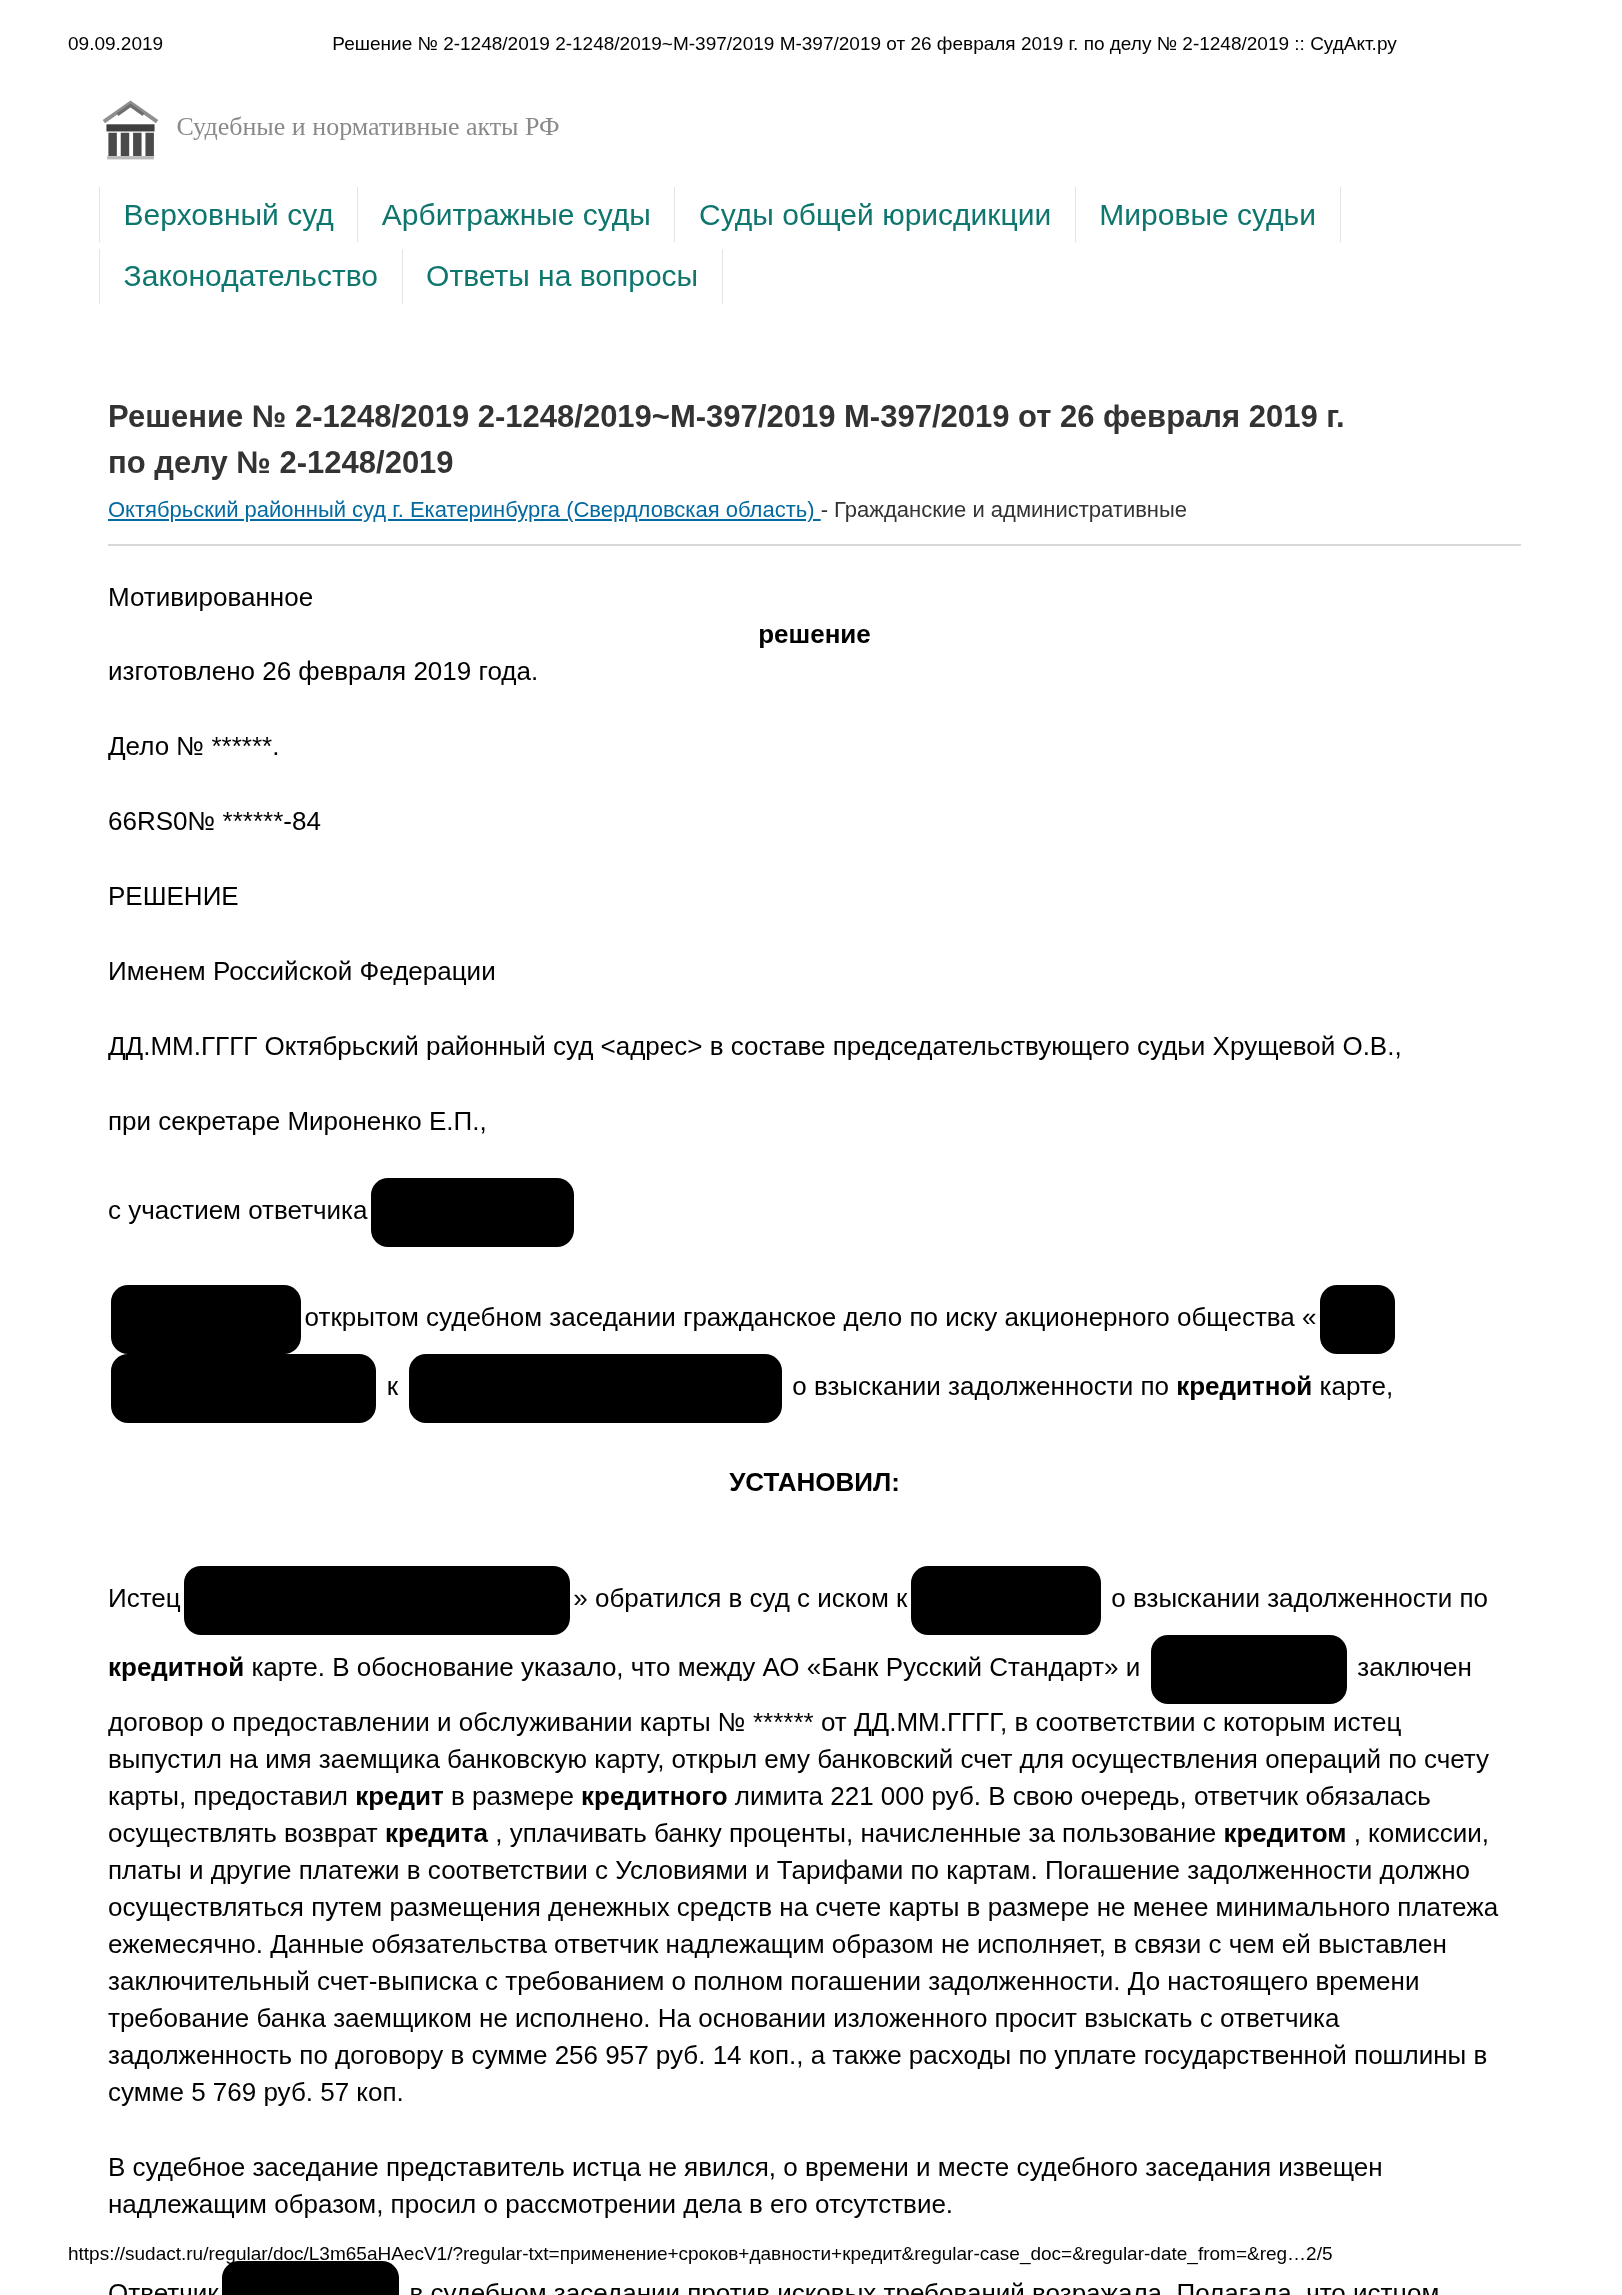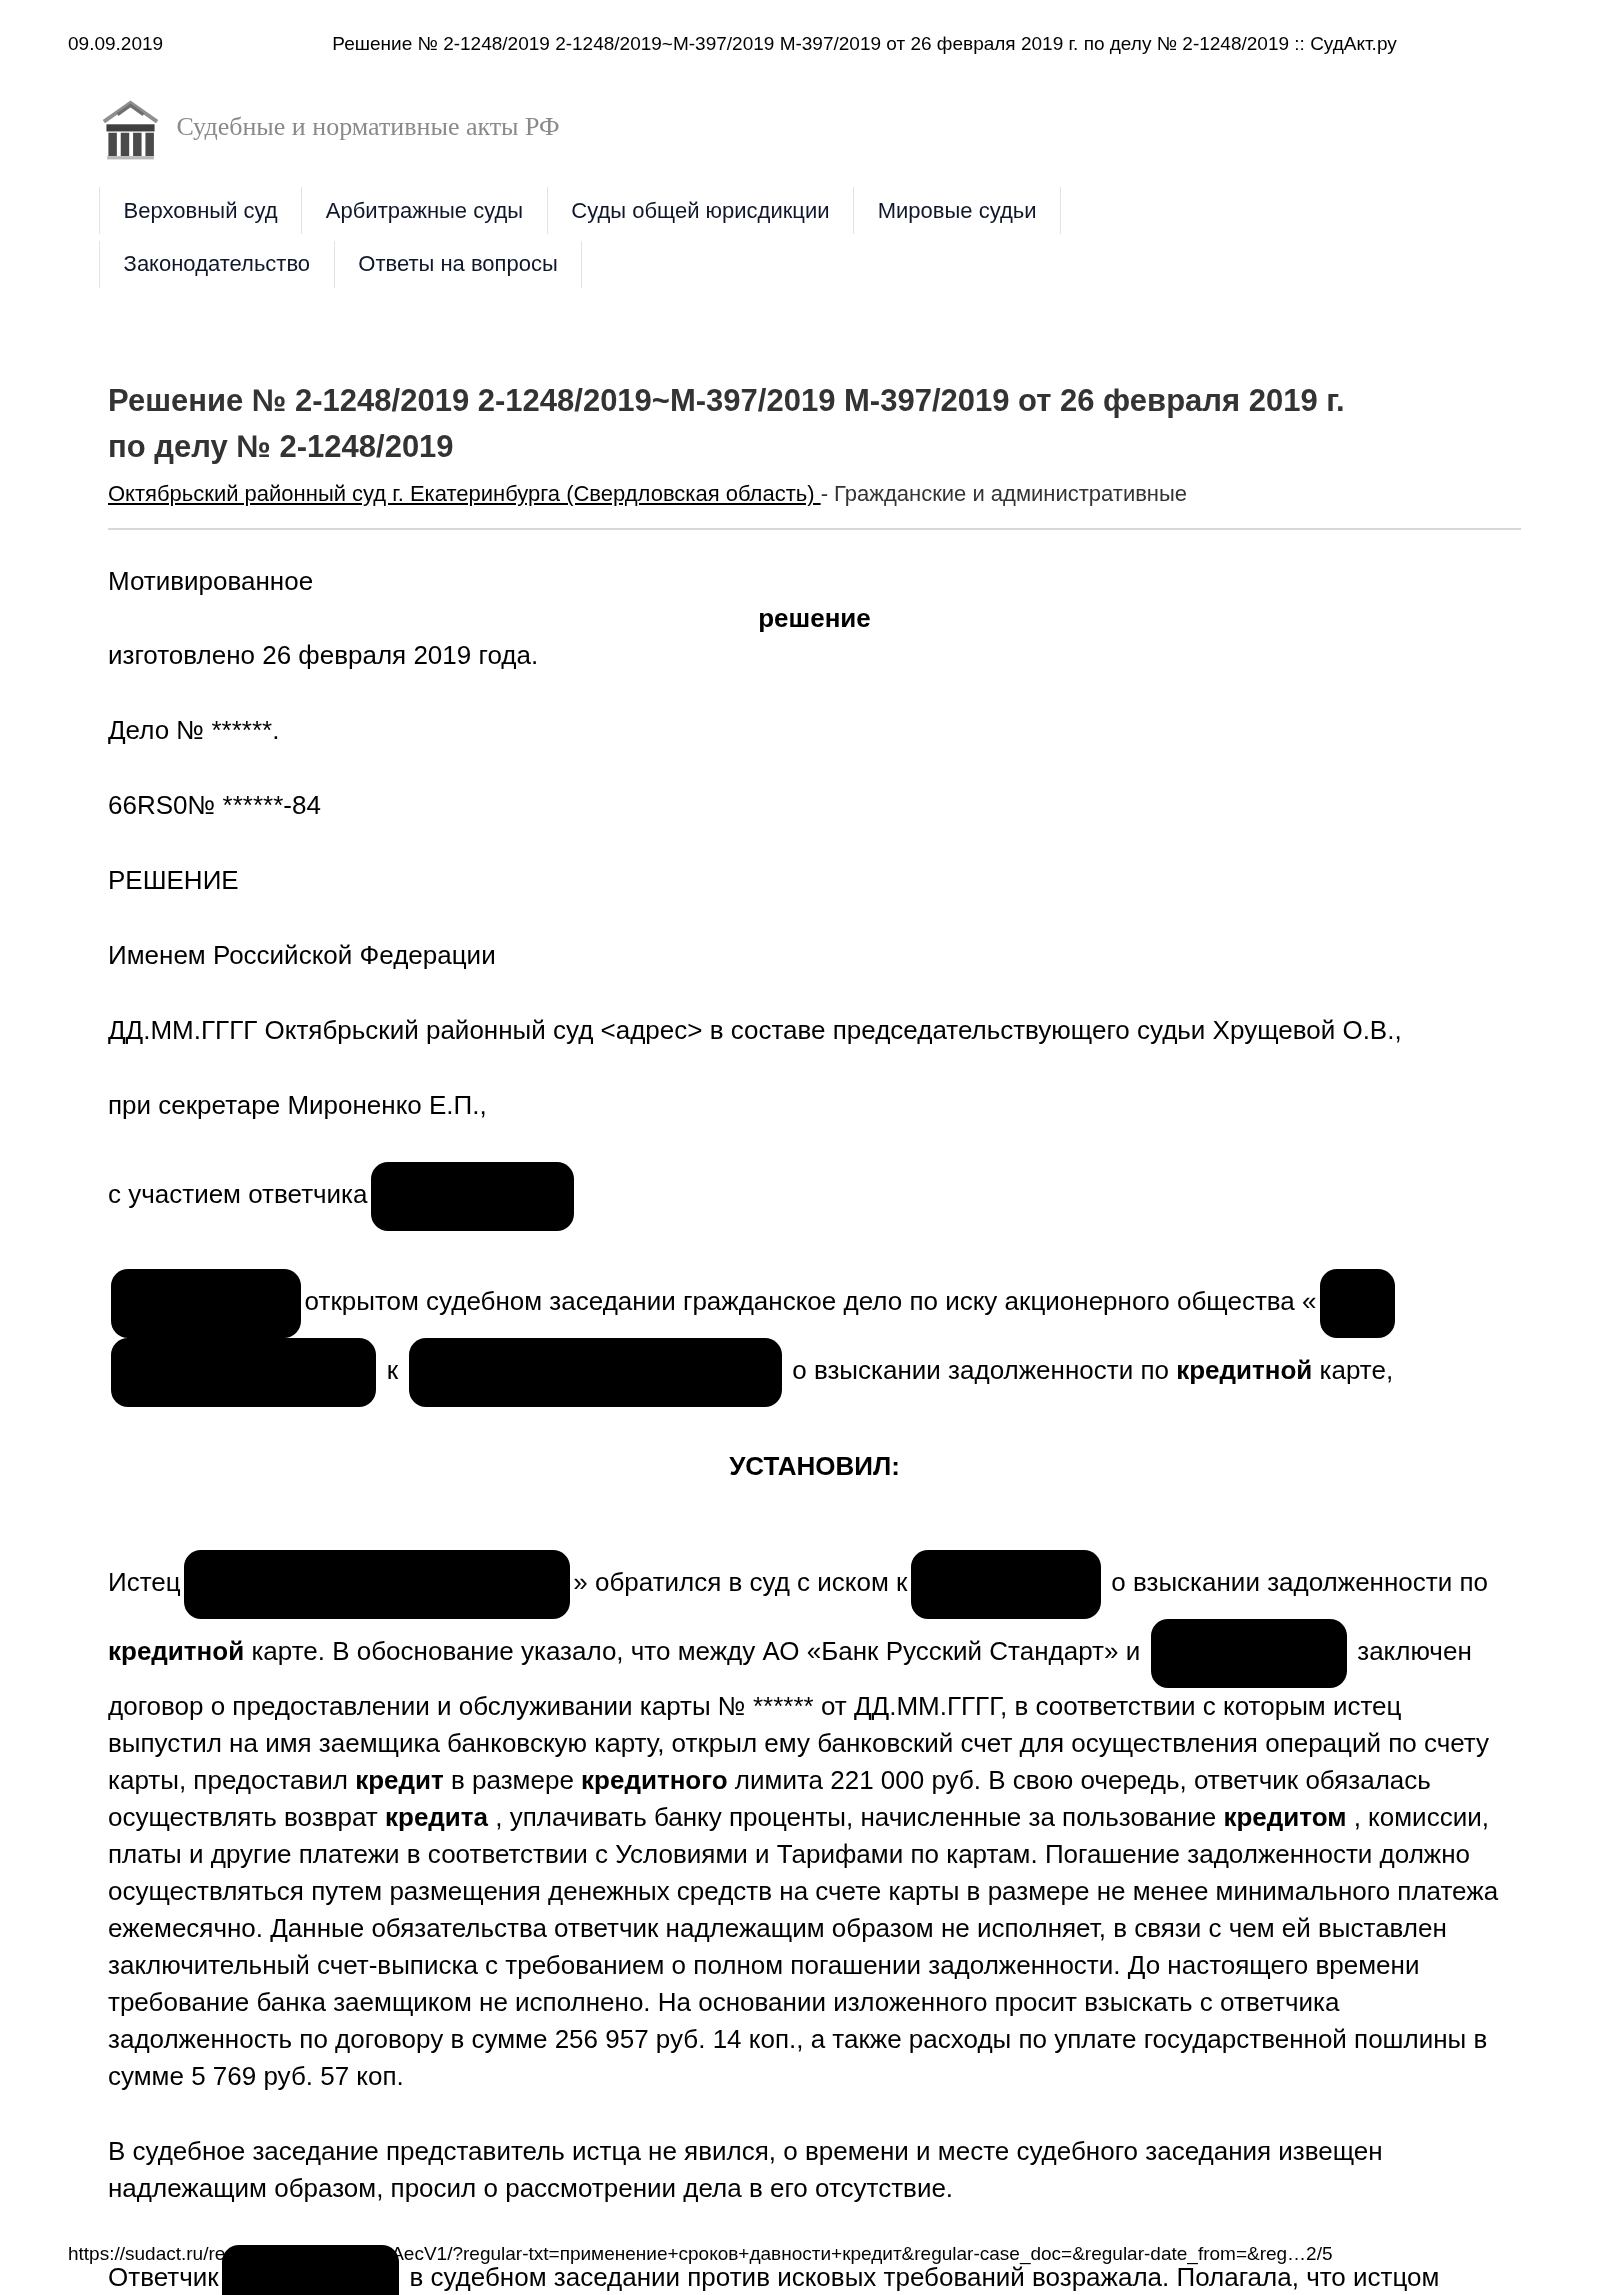--- a/index.html
+++ b/index.html
@@ -29,33 +29,33 @@
 
   
   .site-header { margin: 97px 0 0 99px; }
   .logo-row { display: flex; align-items: center; gap: 14.4px; width: max-content; }
   .logo-icon svg { display: block; }
   .logo-text {
     font-family: "Liberation Serif", "DejaVu Serif", serif;
     font-size: 26px; color: #8a8a8a; padding-bottom: 5.2px;
   }
 
-  .nav { margin-top: 25px; font-size: 22px; color: #0f172a; }
+  .nav { margin-top: 25px; font-size: 30px; color: #0f766e; }
   .nav-row { display: flex; width: max-content; margin-bottom: 6.5px; }
   .nav-item { padding: 10.5px 23.6px; border-left: 1.3px solid #e3e3e3; white-space: nowrap; cursor: pointer; }
   .nav-row .nav-item:last-child { border-right: 1.3px solid #e3e3e3; }
 
   
   .content { margin: 90px 101px 0 108px; }
   .case-title {
     font-size: 31px; font-weight: bold; color: #333333;
     line-height: 1.5; margin: 0 0 10.5px 0; white-space: pre-line;
   }
   .case-subtitle { font-size: 22px; color: #333333; }
-  .court-link { color: #000000; text-decoration: underline; cursor: pointer; }
+  .court-link { color: #0369a1; text-decoration: underline; cursor: pointer; }
   hr.sep { border: none; border-top: 2.6px solid #d8d8d8; margin: 21px 0 0 0; }
 
   .doc-text { margin-top: 33px; font-size: 26px; line-height: 37px; color: #000; }
   .doc-text p { margin: 38px 0; }
   .doc-text p.tight { margin: 0; }
   .doc-text p.center { text-align: center; }
   .doc-text p.section { margin: 41px 0 65px 0; }
   .hl { font-weight: bold; }
   .redact {
     display: inline-block; background: #000000;

